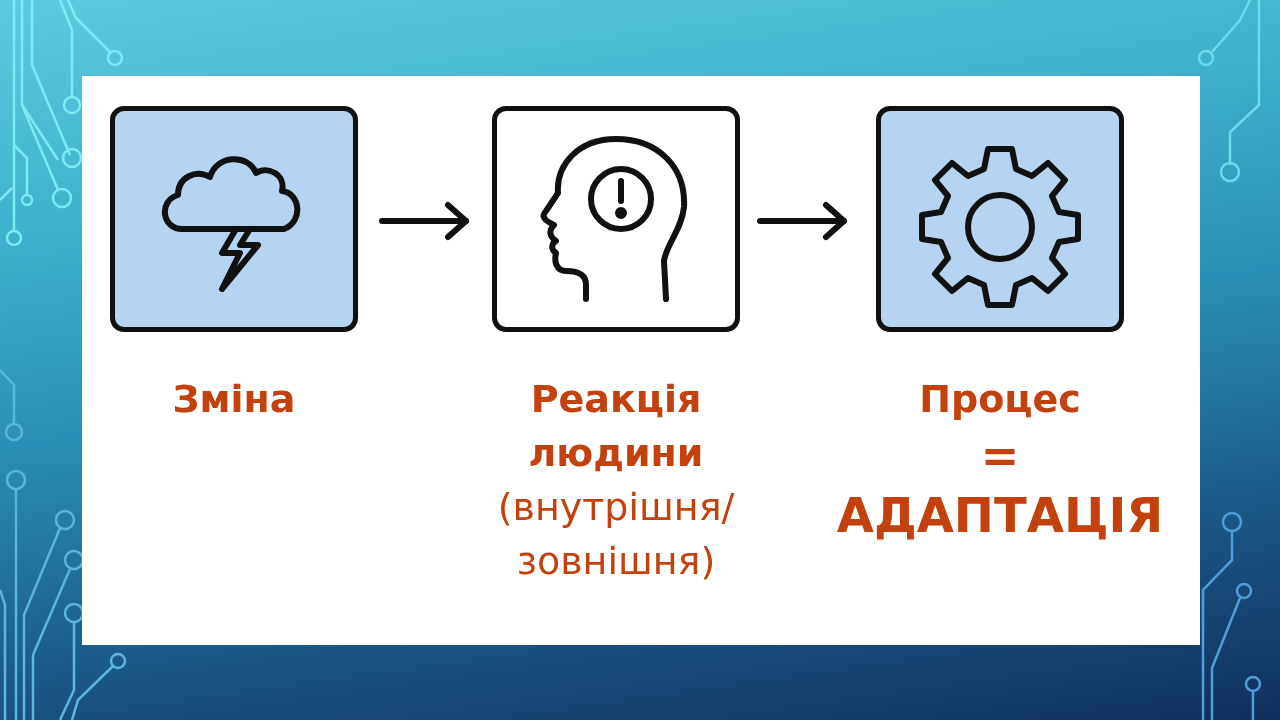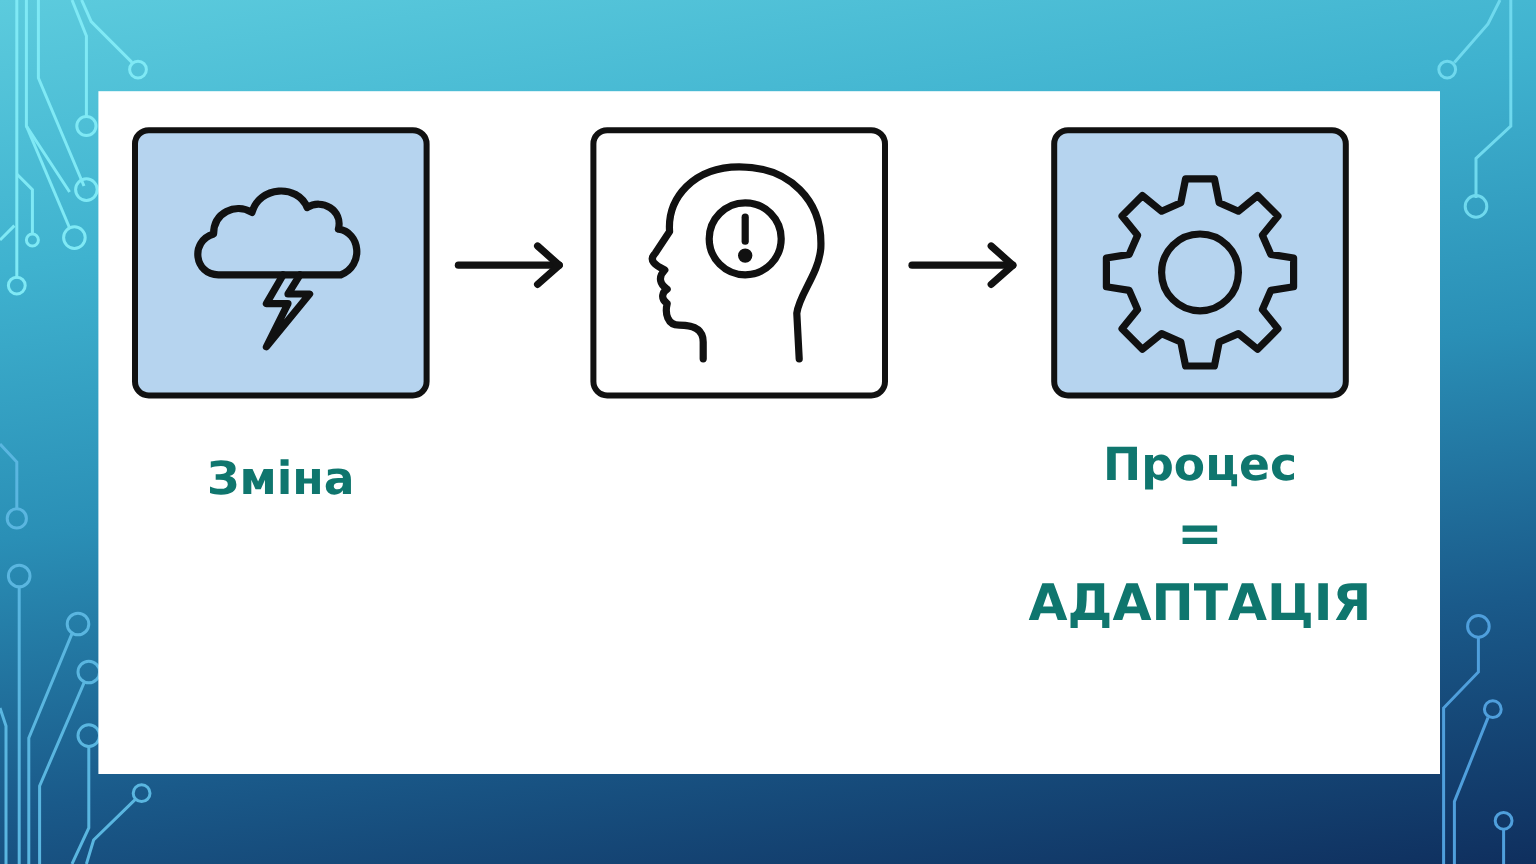--- a/index.html
+++ b/index.html
@@ -16,26 +16,26 @@
   .box {
     position: absolute; top: 30px; width: 248px; height: 226px;
     border: 5px solid #111111; border-radius: 14px; box-sizing: border-box;
     display: flex; align-items: center; justify-content: center;
   }
   .box.blue { background: #b6d4ef; }
   .box.white { background: #ffffff; }
   .box svg { display: block; }
   .arrow { position: absolute; top: 125px; }
   .label {
-    position: absolute; text-align: center; color: #0f766e;
+    position: absolute; text-align: center; color: #c2410c;
     font-weight: bold; font-size: 38px; line-height: 54px;
   }
   .label .sub { font-weight: normal; }
   .eq { font-size: 46px; line-height: 60px; }
-  .final { font-size: 42px; line-height: 58px; }
+  .final { font-size: 48px; line-height: 58px; }
 </style>
 </head>
 <body>
 
 <svg class="circuits" viewBox="0 0 1280 720" fill="none" stroke-width="2.5">
   <g stroke="#7fe9f5">
 
     <path d="M14 0 V232"></path>
       <circle cx="14" cy="238" r="7"></circle>
     <path d="M22 0 V105 L58 160"></path>
@@ -117,19 +117,25 @@
     <svg width="180" height="180" viewBox="0 0 180 180" fill="none" stroke="#111" stroke-width="6" stroke-linejoin="round">
       <path d="M78 20 H102 L106 40 L122 47 L138 34 L155 51 L142 67 L149 83 L168 86 V110 L149 113 L142 129 L155 145 L138 162 L122 149 L106 156 L102 176 H78 L74 156 L58 149 L42 162 L25 145 L38 129 L31 113 L12 110 V86 L31 83 L38 67 L25 51 L42 34 L58 47 L74 40 Z"></path>
       <circle cx="90" cy="98" r="32"></circle>
     </svg>
   </div>
 
   <div class="label" style="left:28px; top:296px; width:248px;">
     <div>Зміна</div>
   </div>
 
+  <div class="label" style="left:380px; top:296px; width:308px;">
+    <div>Реакція</div>
+    <div>людини</div>
+    <div class="sub">(внутрішня/</div>
+    <div class="sub">зовнішня)</div>
+  </div>
 
-  <div class="label" style="left:730px; top:284px; width:376px;">
+  <div class="label" style="left:730px; top:296px; width:376px;">
     <div>Процес</div>
     <div class="eq">=</div>
     <div class="final">АДАПТАЦІЯ</div>
   </div>
 </div>
 
 </body></html>

